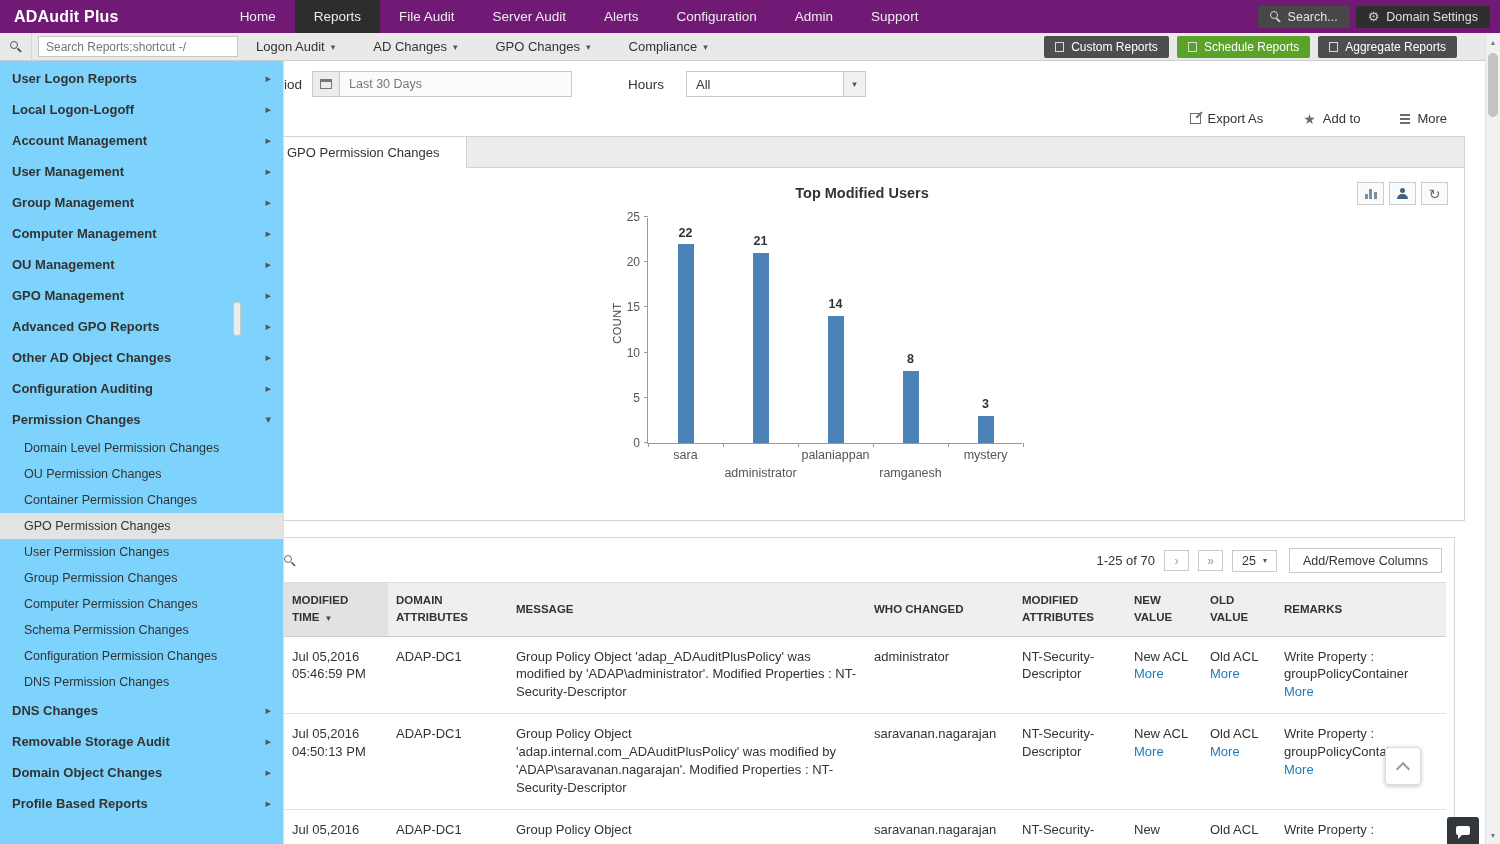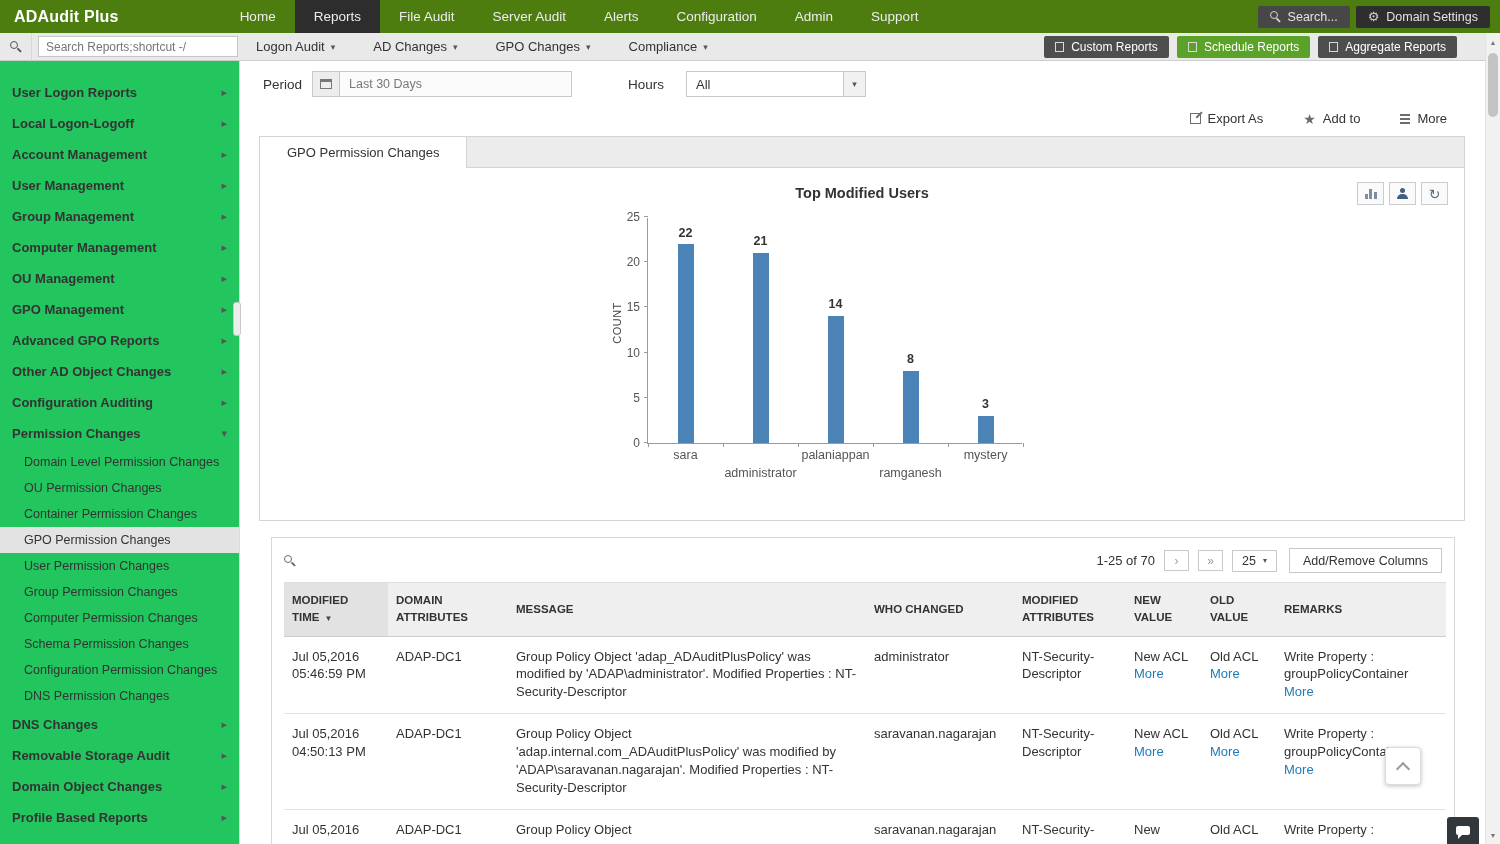--- a/index.html
+++ b/index.html
@@ -1,21 +1,21 @@
 <!DOCTYPE html>
 <html><head>
 <meta charset="utf-8">
 <style>
   * { box-sizing: border-box; margin:0; padding:0; }
   html,body { width:1500px; height:844px; overflow:hidden; background:#fff;
     font-family:"Liberation Sans","DejaVu Sans",sans-serif; }
   .screen { position:relative; width:1500px; height:844px; overflow:hidden; }
 
   
-  .topbar { position:absolute; top:0; left:0; width:1500px; height:33px; background:#4d7c0f; display:flex; align-items:stretch; z-index:20; }
+  .topbar { position:absolute; top:0; left:0; width:1500px; height:33px; background:#701a75; display:flex; align-items:stretch; z-index:20; }
   .logo { color:#fff; font-size:16px; font-weight:bold; display:flex; align-items:center; padding:0 14px; letter-spacing:.2px; }
   .topnav { display:flex; margin-left:88px; }
   .nav-item { color:#ededed; font-size:13.5px; padding:0 19px; display:flex; align-items:center; cursor:pointer; white-space:nowrap; }
   .nav-item.active { background:#2d2d2d; }
   .topbar-right { margin-left:auto; display:flex; align-items:center; gap:6px; padding-right:10px; }
   .top-search { display:flex; align-items:center; gap:7px; background:#474747; color:#e2e2e2; font-size:12.5px; padding:4px 12px; border-radius:2px; cursor:pointer; }
   .domain-settings { display:flex; align-items:center; gap:7px; background:#2e2e2e; color:#e2e2e2; font-size:12.5px; padding:4px 12px; border-radius:2px; cursor:pointer; }
   .gear-glyph { font-size:13px; color:#cfcfcf; line-height:1; }
 
   .icon-mag { position:relative; width:11px; height:11px; display:inline-block; }
@@ -28,21 +28,21 @@
   .report-search { width:200px; height:21px; border:1px solid #c6c6c6; margin-left:6px; font-size:12px; padding:0 7px; color:#666; font-family:inherit; background:#fff; }
   .menus { display:flex; gap:38px; margin-left:18px; }
   .menu-item { font-size:13px; color:#333; display:flex; align-items:center; gap:6px; cursor:pointer; white-space:nowrap; }
   .menu-caret { font-size:9px; color:#555; }
   .toolbar-buttons { margin-left:auto; display:flex; gap:8px; padding-right:28px; }
   .tb-btn { height:22px; display:flex; align-items:center; gap:7px; padding:0 11px; font-size:12px; color:#fff; background:#4e4e4e; border-radius:2px; cursor:pointer; white-space:nowrap; }
   .tb-btn.green { background:#5ba229; }
   .btn-ico { width:9px; height:10px; border:1px solid #d9d9d9; display:inline-block; }
 
   
-  .sidebar { position:absolute; top:61px; left:0; width:240px; bottom:0; background:#22c55e; border-right:1px solid #dcdcdc; overflow:hidden; padding-top:16px; z-index:8; }
+  .sidebar { position:absolute; top:61px; left:0; width:284px; bottom:0; background:#7dd3fc; border-right:1px solid #dcdcdc; overflow:hidden; padding-top:2px; z-index:8; }
   .side-item { height:31px; display:flex; align-items:center; justify-content:space-between; padding:0 12px; font-size:13px; font-weight:bold; color:#333; cursor:pointer; }
   .side-chev { font-size:11px; color:#555; }
   .side-sub { height:26px; display:flex; align-items:center; padding-left:24px; font-size:12.5px; color:#333; cursor:pointer; }
   .side-sub.selected { background:#e3e3e3; }
   .sidebar-handle { position:absolute; left:233px; top:302px; width:8px; height:34px; background:#ededed; border:1px solid #c9c9c9; border-radius:3px; z-index:12; cursor:pointer; }
 
   
   .content { position:absolute; left:241px; top:61px; width:1244px; bottom:0; background:#fff; overflow:hidden; }
   .filter-row { display:flex; align-items:center; padding:8px 0 0 22px; height:38px; }
   .filter-label { font-size:13.5px; color:#333; margin-right:10px; }

